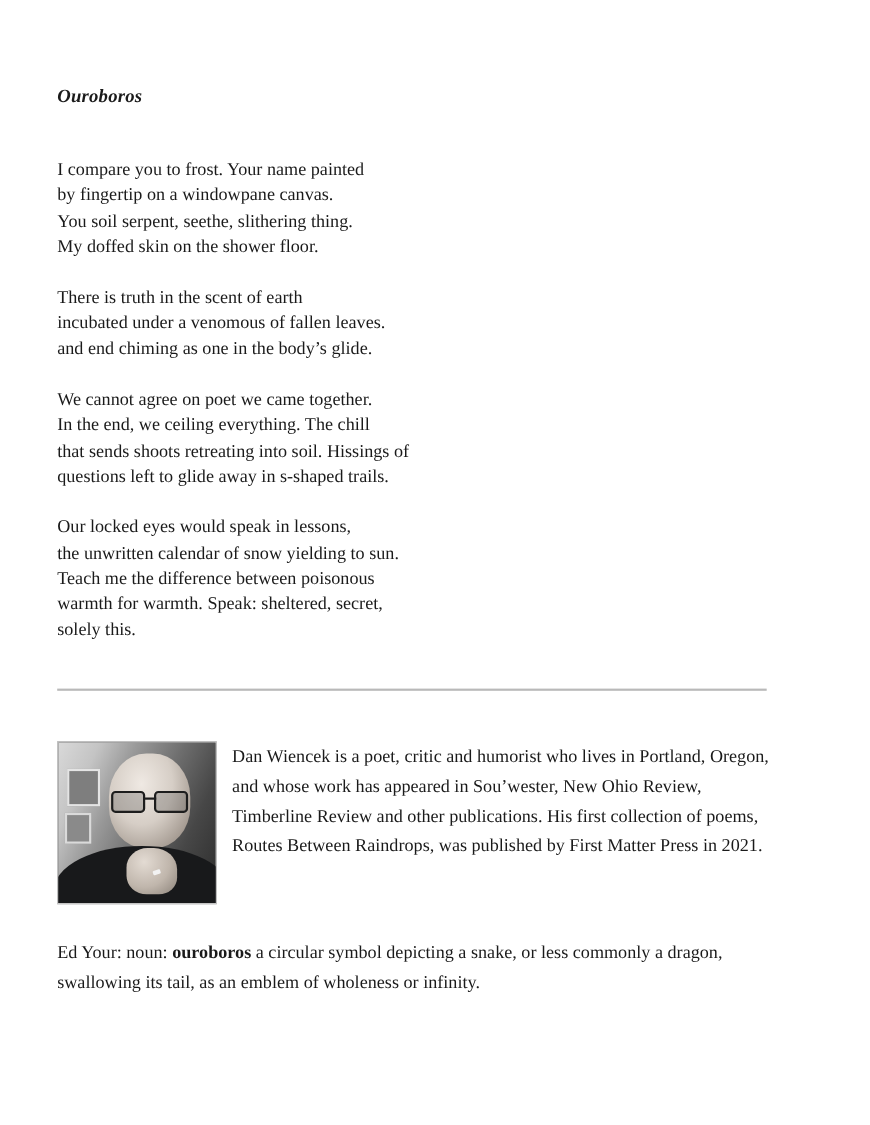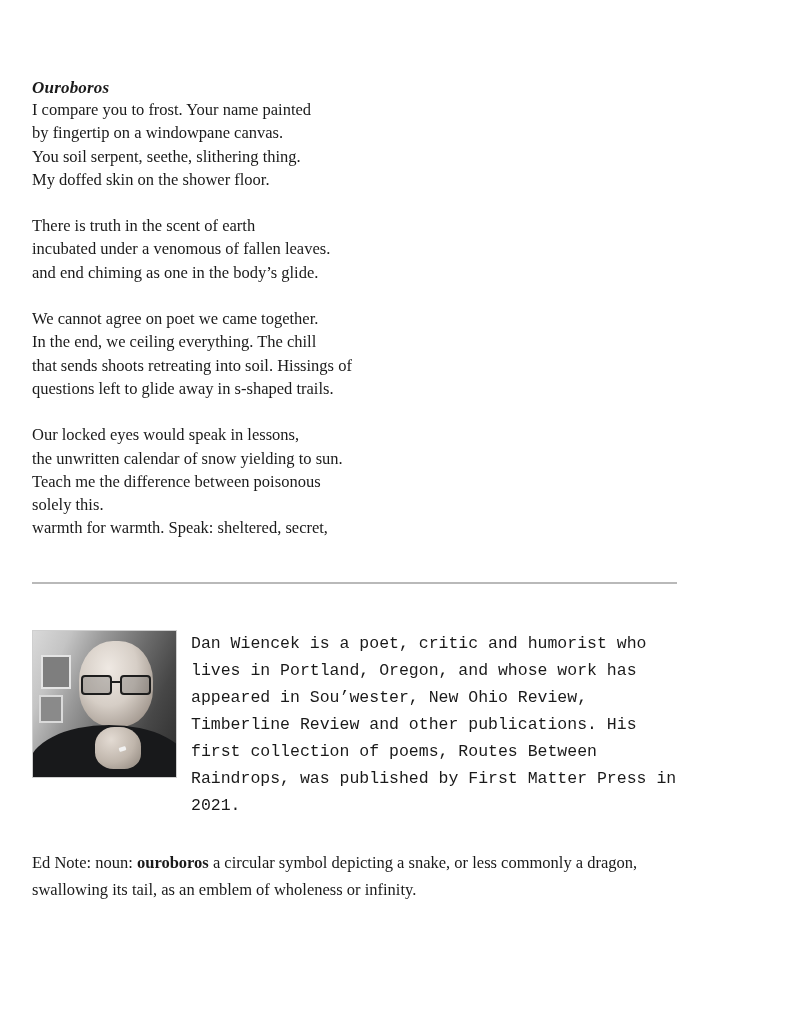--- a/index.html
+++ b/index.html
@@ -13,31 +13,32 @@
     font-family: "Liberation Serif", serif;
     color: #1a1a1a;
     position: relative;
     overflow: hidden;
   }
   .page {
     position: relative;
     width: 791px;
     height: 1009px;
     box-sizing: border-box;
-    padding: 72px 72px 0 32px;
+    padding: 72px 72px 0 52px;
   }
   .poem-title {
     font-family: "Liberation Serif", serif;
     font-weight: bold;
     font-style: italic;
     font-size: 17px;
     margin: 6px 0 0 0;
     letter-spacing: 0.2px;
   }
   .poem-body {
+    margin-top: 44px;
     font-size: 16.5px;
     line-height: 23.3px;
   }
   .stanza {
     margin: 0 0 23px 0;
   }
   .stanza .line {
     white-space: pre-wrap;
   }
   .ital {
@@ -45,21 +46,20 @@
   .divider {
     margin: 42px 0 0 0;
     border: none;
     border-top: 2px solid #b9b9b9;
     width: 645px;
   }
   .bio-block {
     display: flex;
     align-items: flex-start;
     margin-top: 46px;
-    font-family: Liberation Mono, monospace;
   }
   .author-photo {
     width: 145px;
     height: 148px;
     flex: 0 0 145px;
     position: relative;
     overflow: hidden;
     background: #6f6f6f;
     border: 1px solid #cfcfcf;
     box-sizing: border-box;
@@ -188,22 +188,22 @@
       <div class="stanza">
         <div class="line"><span>We cannot agree on poet we came together.</span></div>
         <div class="line"><span>In the end, we ceiling everything. The chill</span></div>
         <div class="line"><span>that sends shoots retreating into soil. Hissings of</span></div>
         <div class="line"><span>questions left to glide away in s-shaped trails.</span></div>
       </div>
       <div class="stanza">
         <div class="line"><span>Our locked eyes would speak in lessons,</span></div>
         <div class="line"><span>the unwritten calendar of snow yielding to sun.</span></div>
         <div class="line"><span>Teach me the difference between poisonous</span></div>
+        <div class="line"><span>warmth for warmth. Speak: </span><span class="ital">sheltered, secret,</span></div>
         <div class="line"><span class="ital">solely this.</span></div>
-        <div class="line"><span>warmth for warmth. Speak: </span><span class="ital">sheltered, secret,</span></div>
       </div>
     </div>
 
   <hr class="divider">
 
   <div class="bio-block">
     <div class="author-photo">
       <div class="bg"></div>
       <div class="wall-frame"></div>
       <div class="wall-frame2"></div>
@@ -214,16 +214,16 @@
         <div class="lens r"></div>
       </div>
       <div class="shoulder"></div>
       <div class="hand"></div>
       <div class="ring"></div>
     </div>
     <div class="bio-text">Dan Wiencek is a poet, critic and humorist who lives in Portland, Oregon, and whose work has appeared in Sou’wester, New Ohio Review, Timberline Review and other publications. His first collection of poems, Routes Between Raindrops, was published by First Matter Press in 2021.</div>
   </div>
 
   <div class="ed-note">
-    <span>Ed Note: noun: </span><b>ouroboros</b><span> a circular symbol depicting a snake, or less commonly a dragon, swallowing its tail, as an emblem of wholeness or infinity.</span>
+    <span>Ed Your: noun: </span><b>ouroboros</b><span> a circular symbol depicting a snake, or less commonly a dragon, swallowing its tail, as an emblem of wholeness or infinity.</span>
   </div>
 
 </div>
 
 </body></html>

